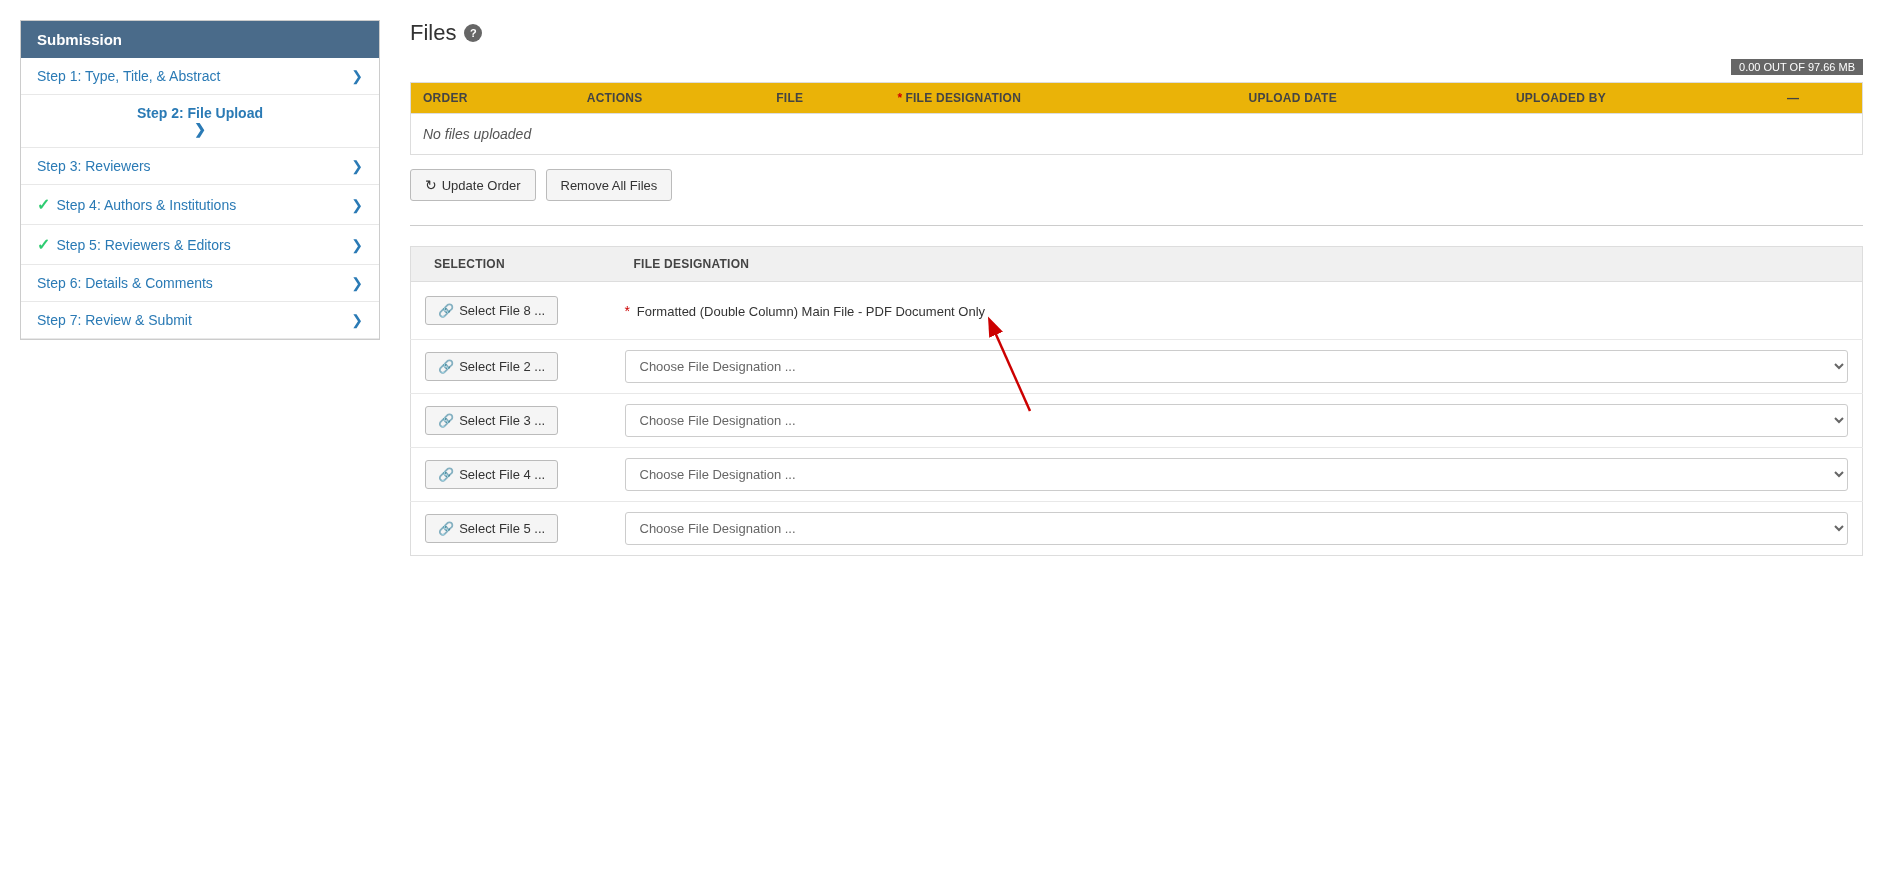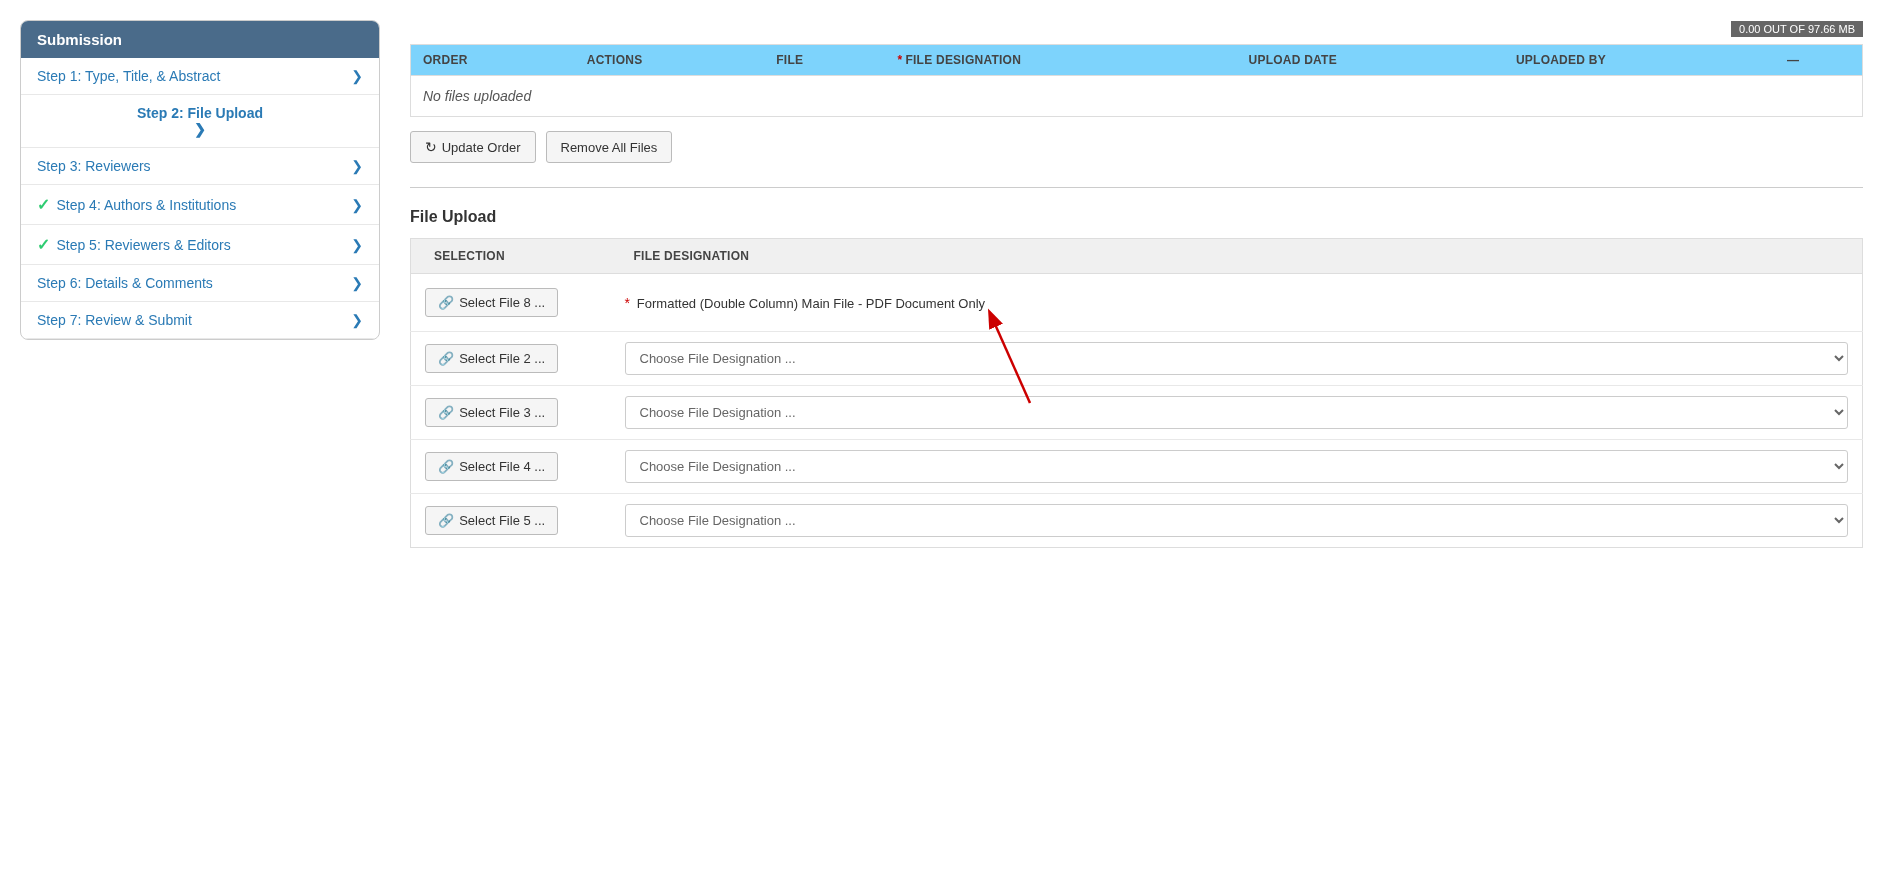--- a/index.html
+++ b/index.html
@@ -11,21 +11,21 @@
       display: flex;
       min-height: 875px;
     }
 
     
     .sidebar {
       width: 360px;
       min-width: 360px;
       background: #fff;
       border: 1px solid #ccc;
-      border-radius: 8px;
+      border-radius: 0;
       margin: 20px 0 20px 20px;
       height: fit-content;
       overflow: hidden;
     }
     .sidebar-title {
       background: #4a6b8a;
       color: #fff;
       font-weight: bold;
       font-size: 15px;
       padding: 10px 16px;
@@ -105,21 +105,21 @@
     }
 
     
     .files-table {
       width: 100%;
       border-collapse: collapse;
       border: 1px solid #ddd;
       margin-bottom: 14px;
     }
     .files-table thead tr {
-      background: #7dd3fc;
+      background: #eab308;
     }
     .files-table th {
       text-align: left;
       padding: 8px 12px;
       font-size: 12px;
       font-weight: bold;
       color: #444;
       border-bottom: 1px solid #ddd;
       letter-spacing: 0.02em;
       text-transform: uppercase;
@@ -299,20 +299,24 @@
   <div class="sidebar-item">
     <div class="sidebar-item-left">
       <span>Step 7: Review &amp; Submit</span>
     </div>
     <span class="chevron-icon">❯</span>
   </div>
 </nav>
 
 <main class="main-content">
 
+  <div class="page-title-row">
+    <h1 class="page-title">Files</h1>
+    <span class="help-icon">?</span>
+  </div>
 
   <div class="quota-bar">
     <span class="quota-badge">0.00 OUT OF 97.66 MB</span>
   </div>
 
   <table class="files-table">
     <thead>
       <tr>
         <th>ORDER</th>
         <th>ACTIONS</th>
@@ -335,21 +339,20 @@
       <span class="btn-icon">↻</span>
       <span>Update Order</span>
     </button>
     <button class="btn">
       <span>Remove All Files</span>
     </button>
   </div>
 
   <hr class="divider">
 
-  <div class="section-title">File Upload</div>
 
   <div style="position:relative;">
 
     <svg class="arrow-svg" width="120" height="130" style="position:absolute; top:55px; left:560px; pointer-events:none; z-index:10;">
       <defs>
         <marker id="arrowhead" markerWidth="8" markerHeight="8" refX="6" refY="3" orient="auto">
           <polygon points="0 0, 8 3, 0 6" fill="#cc0000"></polygon>
         </marker>
       </defs>
       <line x1="60" y1="110" x2="20" y2="20" stroke="#cc0000" stroke-width="2.5" marker-end="url(#arrowhead)"></line>

